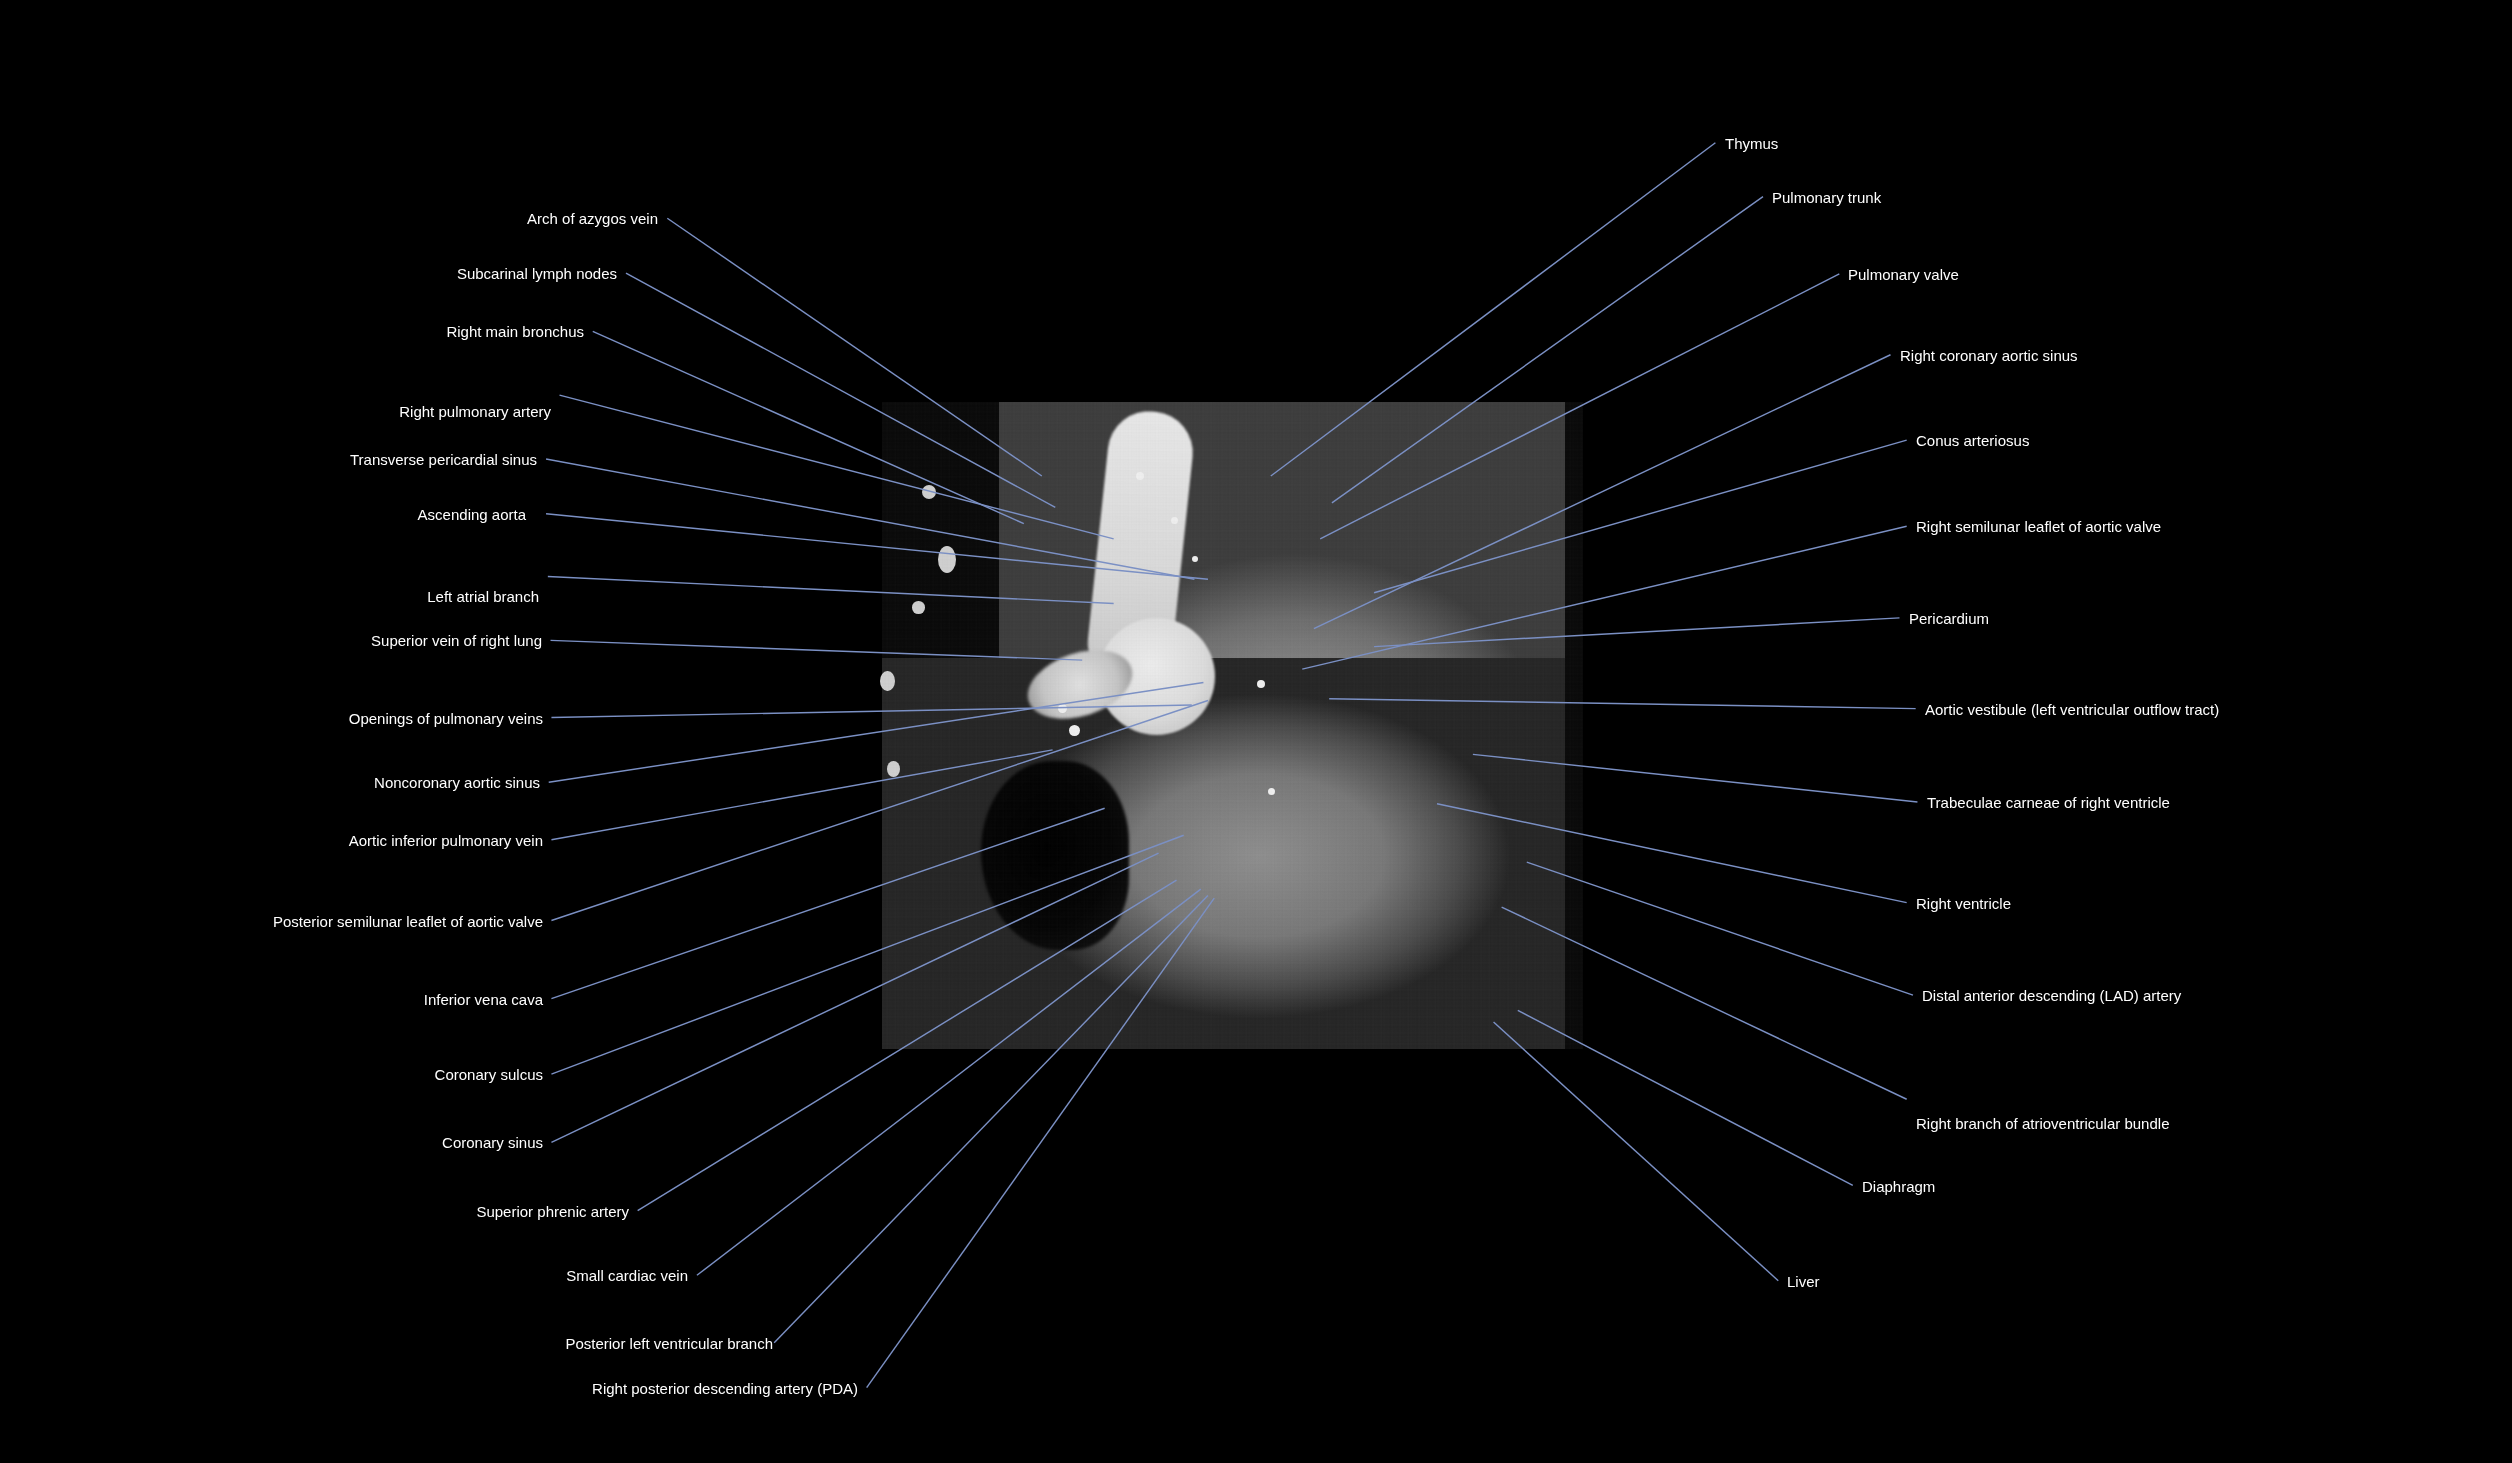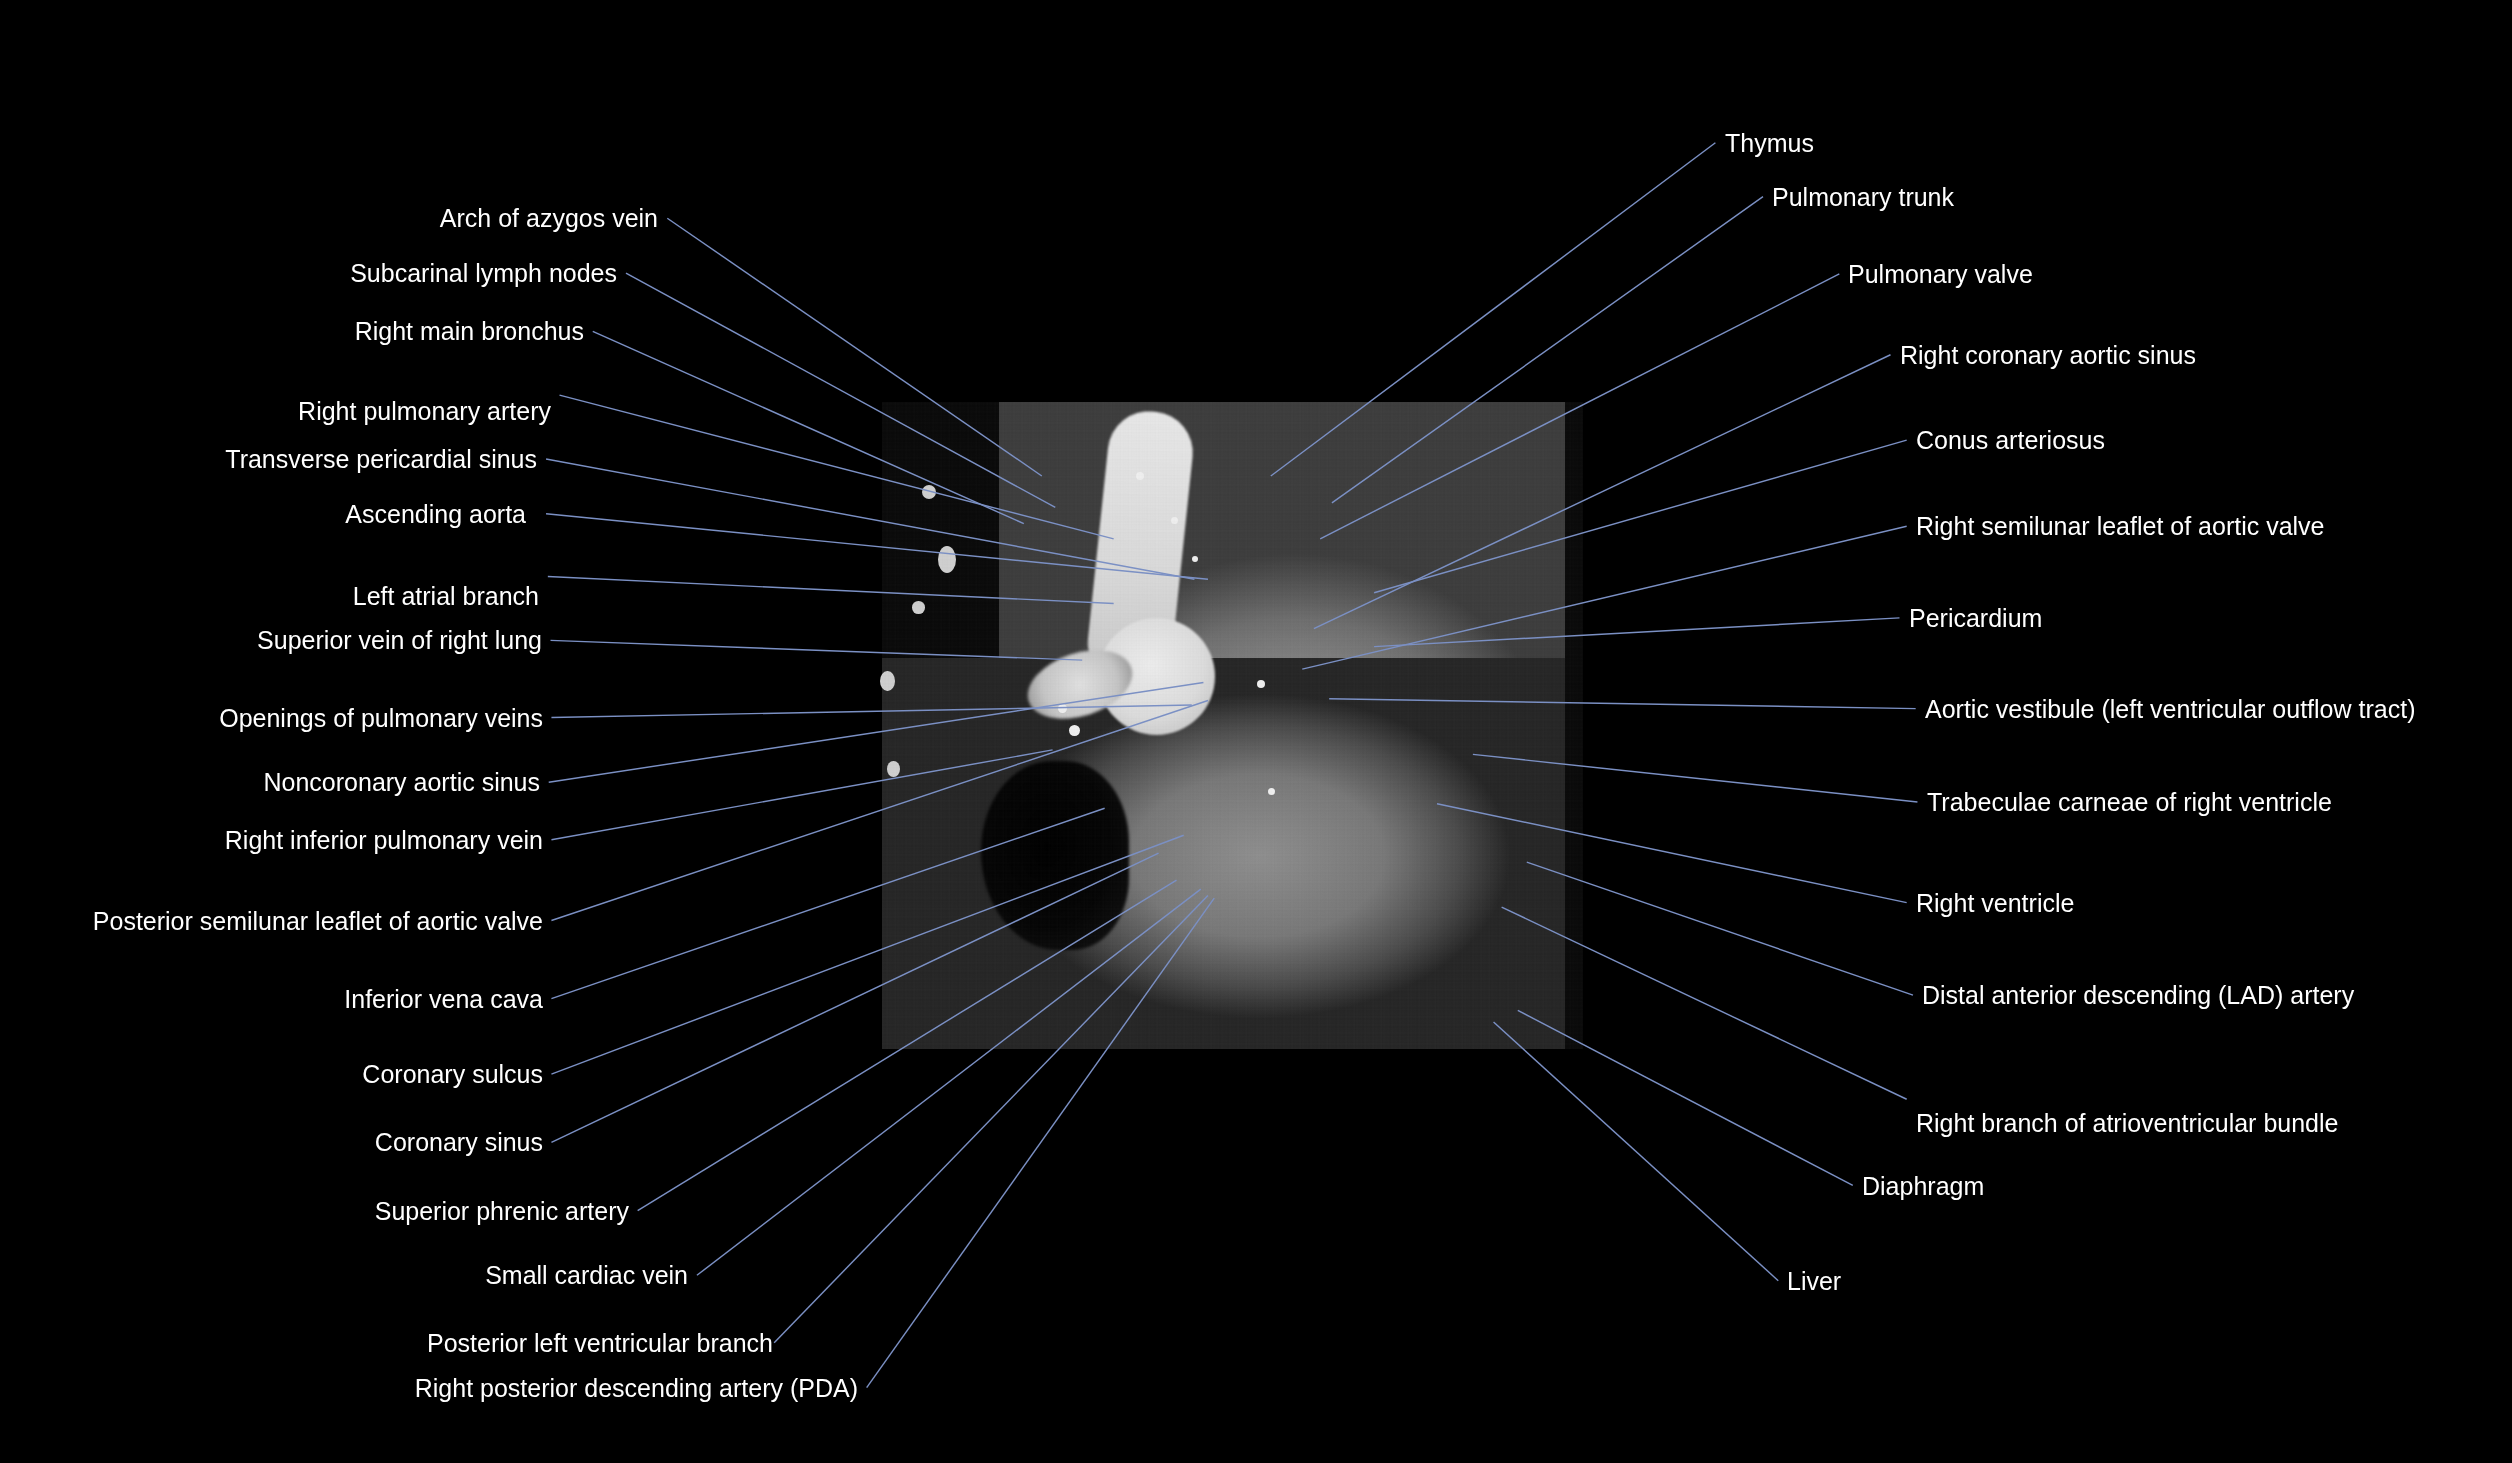--- a/index.html
+++ b/index.html
@@ -113,21 +113,21 @@
     background-image:
       repeating-linear-gradient(0deg, rgba(255,255,255,0.03) 0px, rgba(0,0,0,0.03) 0.9px, rgba(255,255,255,0.02) 1.8px, rgba(0,0,0,0.02) 2.7px),
       repeating-linear-gradient(90deg, rgba(255,255,255,0.03) 0px, rgba(0,0,0,0.03) 0.9px, rgba(255,255,255,0.02) 1.8px, rgba(0,0,0,0.02) 2.7px);
     pointer-events: none;
   }
 
   
   .label {
     position: absolute;
     color: #ffffff;
-    font-size: 25px;
+    font-size: 15px;
     line-height: 27px;
     white-space: nowrap;
   }
   .label.left  { text-align: right; transform: translate(-100%, -50%); }
   .label.right { text-align: left;  transform: translate(0, -50%); }
 
   
   #leaders {
     position: absolute;
     left: 0; top: 0;
@@ -205,21 +205,21 @@
       <div class="label left" style="left: 658px; top: 218px;">Arch of azygos vein</div>
       <div class="label left" style="left: 617px; top: 273px;">Subcarinal lymph nodes</div>
       <div class="label left" style="left: 584px; top: 331px;">Right main bronchus</div>
       <div class="label left" style="left: 551px; top: 395px; margin-top: 16px;">Right pulmonary artery</div>
       <div class="label left" style="left: 537px; top: 459px;">Transverse pericardial sinus</div>
       <div class="label left" style="left: 526px; top: 514px;">Ascending aorta</div>
       <div class="label left" style="left: 539px; top: 596px;">Left atrial branch</div>
       <div class="label left" style="left: 542px; top: 640px;">Superior vein of right lung</div>
       <div class="label left" style="left: 543px; top: 718px;">Openings of pulmonary veins</div>
       <div class="label left" style="left: 540px; top: 782px;">Noncoronary aortic sinus</div>
-      <div class="label left" style="left: 543px; top: 840px;">Right inferior pulmonary vein</div>
+      <div class="label left" style="left: 543px; top: 840px;">Aortic inferior pulmonary vein</div>
       <div class="label left" style="left: 543px; top: 921px;">Posterior semilunar leaflet of aortic valve</div>
       <div class="label left" style="left: 543px; top: 999px;">Inferior vena cava</div>
       <div class="label left" style="left: 543px; top: 1074px;">Coronary sulcus</div>
       <div class="label left" style="left: 543px; top: 1142px;">Coronary sinus</div>
       <div class="label left" style="left: 629px; top: 1211px;">Superior phrenic artery</div>
       <div class="label left" style="left: 688px; top: 1275px;">Small cardiac vein</div>
       <div class="label left" style="left: 765px; top: 1343px; margin-left: 8px;">Posterior left ventricular branch</div>
       <div class="label left" style="left: 858px; top: 1388px;">Right posterior descending artery (PDA)</div>
     </div>
   <div id="labels-right-layer">

